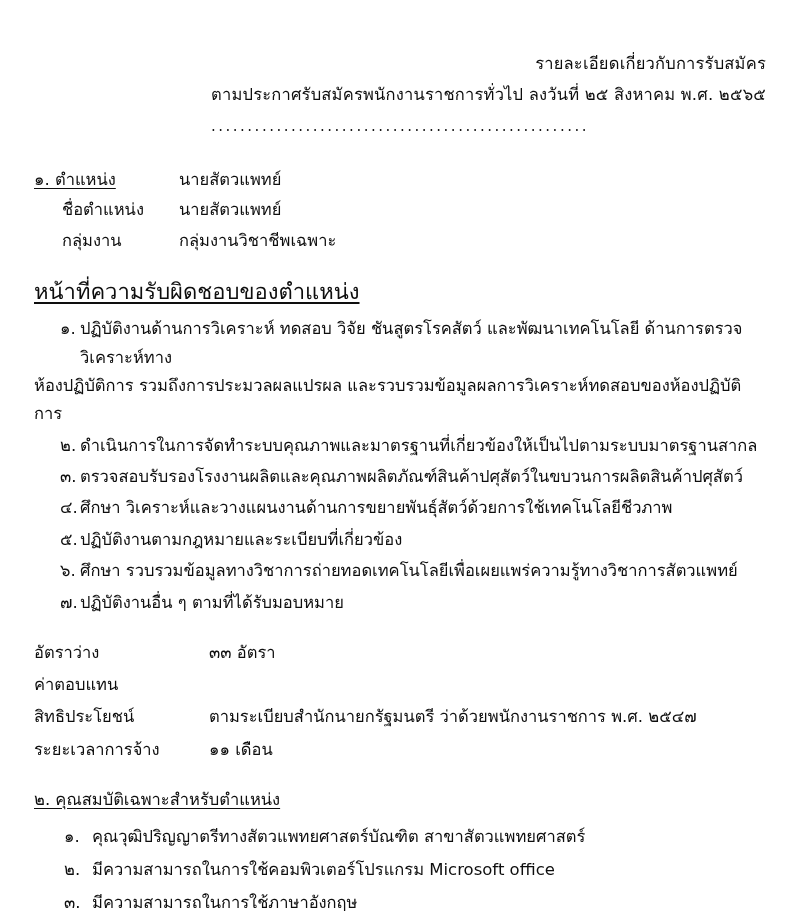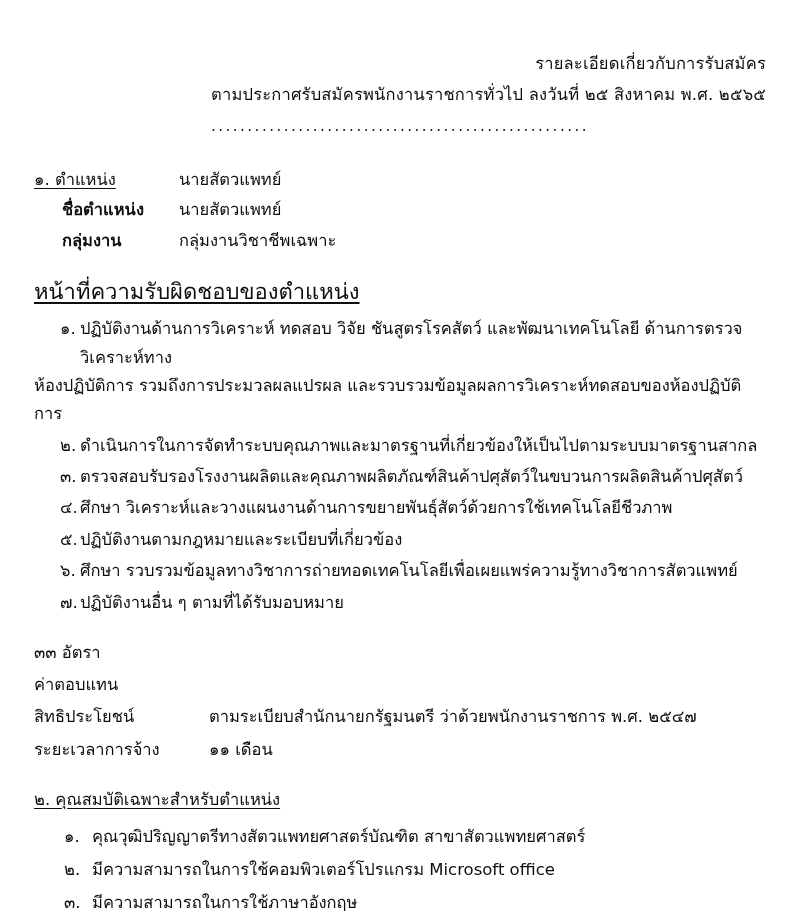--- a/index.html
+++ b/index.html
@@ -46,21 +46,20 @@
     font-size: 16.5px;
     line-height: 1.85;
   }
   .row .label {
     width: 140px;
     flex: 0 0 140px;
   }
   .row .label.indent {
     padding-left: 28px;
     box-sizing: border-box;
-    font-weight: bold;
   }
   .row .val {
     flex: 1 1 auto;
   }
   .block-1 {
     margin-top: 26px;
   }
   .block-1 .row .label {
     width: 145px;
     flex: 0 0 145px;
@@ -185,20 +184,21 @@
       <span class="txt">ศึกษา รวบรวมข้อมูลทางวิชาการถ่ายทอดเทคโนโลยีเพื่อเผยแพร่ความรู้ทางวิชาการสัตวแพทย์</span>
     </li>
     <li>
       <span class="num">๗.</span>
       <span class="txt">ปฏิบัติงานอื่น ๆ ตามที่ได้รับมอบหมาย</span>
     </li>
   </ol>
 
   <div class="facts">
     <div class="row">
+      <div class="label">อัตราว่าง</div>
       <div class="val">๓๓ อัตรา</div>
     </div>
     <div class="row">
       <div class="label">ค่าตอบแทน</div>
     </div>
     <div class="row">
       <div class="label">สิทธิประโยชน์</div>
       <div class="val">ตามระเบียบสำนักนายกรัฐมนตรี ว่าด้วยพนักงานราชการ พ.ศ. ๒๕๔๗</div>
     </div>
     <div class="row">

